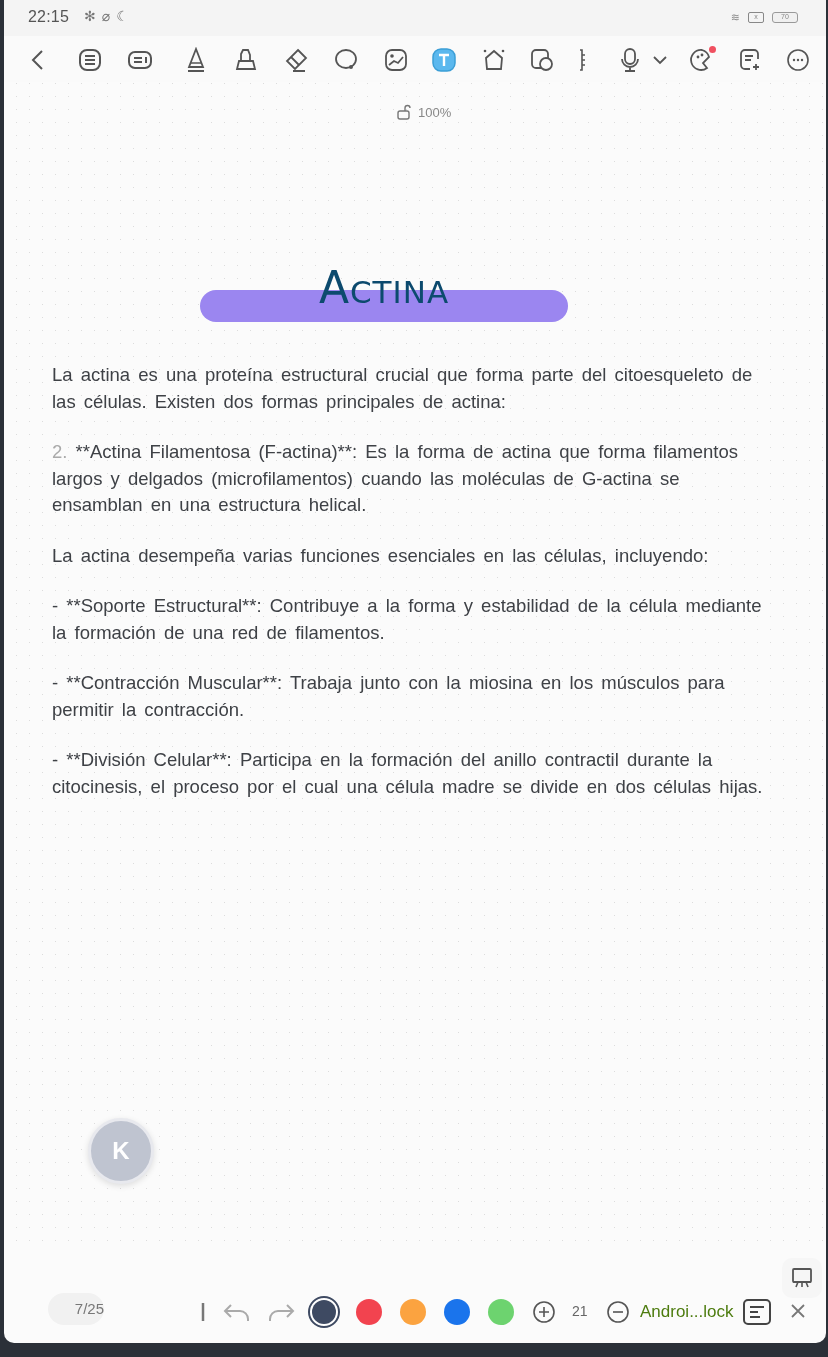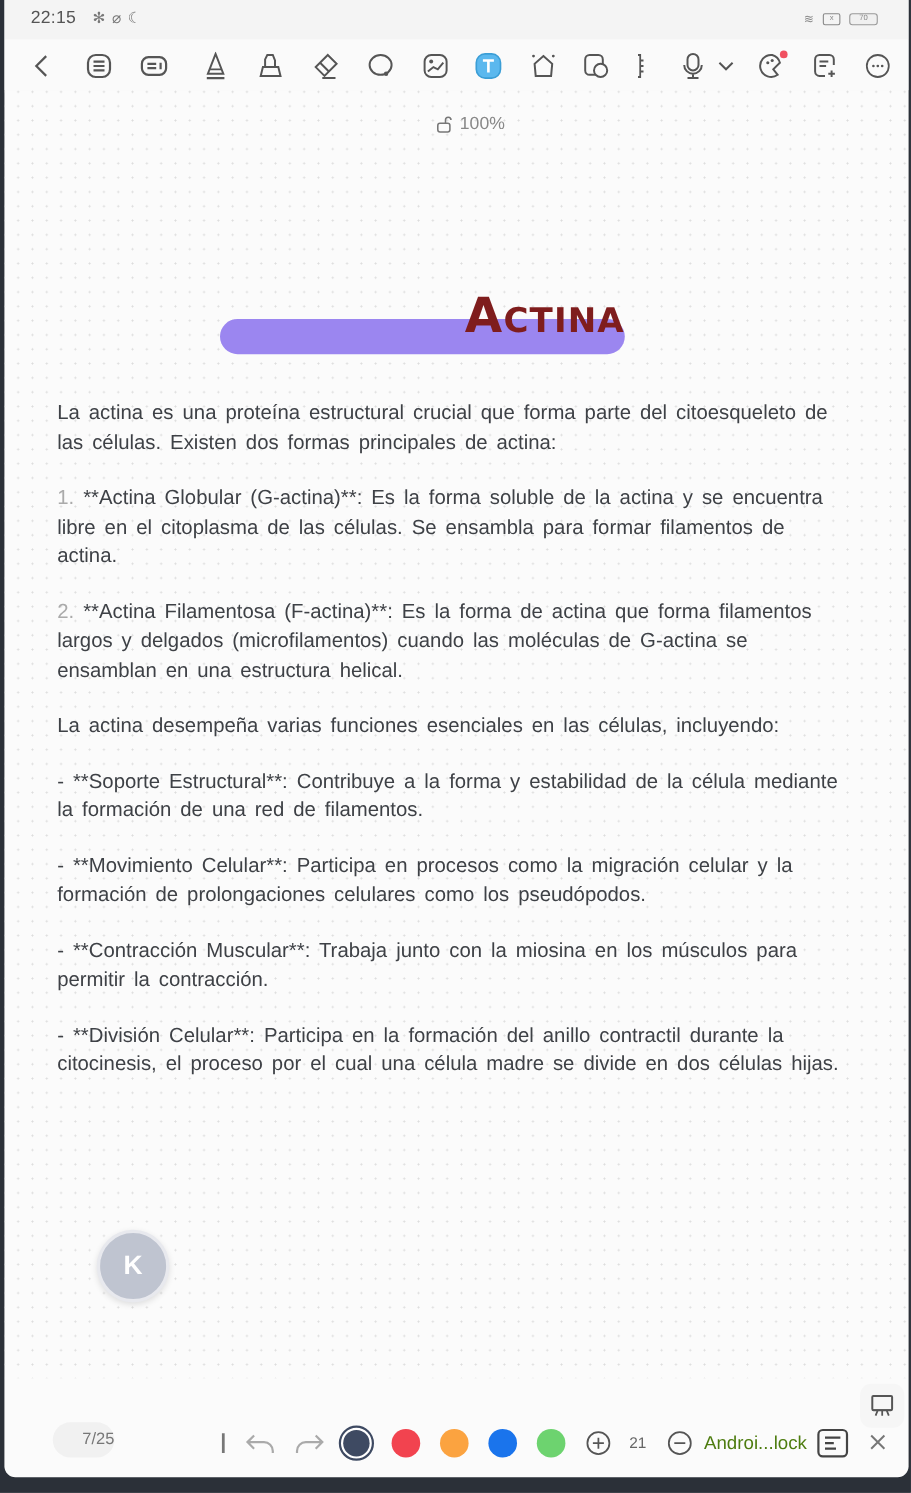--- a/index.html
+++ b/index.html
@@ -19,30 +19,30 @@
   .battery { width: 26px; height: 11px; border: 1.5px solid #999; border-radius: 3px; font-size: 7px; color: #888; text-align: center; line-height: 8px; background: #f0f0f0; }
 
   
   .toolbar { position: absolute; top: 36px; left: 0; right: 0; height: 46px; background: #fafafa; display: flex; align-items: center; }
   .tb-btn { position: absolute; top: 10px; width: 28px; height: 28px; display: flex; align-items: center; justify-content: center; }
   .tb-btn svg { width: 26px; height: 26px; }
   .red-dot { position: absolute; top: 0; right: 0; width: 7px; height: 7px; background: #f05060; border-radius: 50%; }
 
   
   .zoom-indicator { position: absolute; top: 104px; left: 392px; display: flex; align-items: center; gap: 6px; }
-  .zoom-indicator span { font-size: 16px; color: #888; }
+  .zoom-indicator span { font-size: 13px; color: #888; }
 
   
   .page { position: absolute; top: 82px; left: 0; right: 0; bottom: 90px;
     background-image: radial-gradient(circle, #dcdcdc 0.8px, transparent 1px);
     background-size: 13px 13px; background-position: 6px 8px; }
   .title-wrap { position: absolute; top: 262px; left: 196px; width: 368px; height: 60px; }
   .title-bar { position: absolute; left: 0; top: 28px; width: 368px; height: 32px; background: #9b86f0; border-radius: 16px; }
-  .title { position: absolute; left: 0; right: 0; top: 0; text-align: right; font-size: 44px; color: #7f1d1d;
-    font-variant: small-caps; letter-spacing: 1px; font-family: "DejaVu Sans", sans-serif; font-weight: bold; }
+  .title { position: absolute; left: 0; right: 0; top: 0; text-align: center; font-size: 44px; color: #0c4a6e;
+    font-variant: small-caps; letter-spacing: 1px; font-family: "DejaVu Sans", sans-serif; font-weight: normal; }
 
   .content { position: absolute; top: 362px; left: 48px; width: 720px; font-size: 18.5px; color: #3e4146; line-height: 26.5px; }
   .para { margin-bottom: 24px; word-spacing: 3px; }
   .num { color: #aaa; }
 
   
   .fab { position: absolute; top: 1118px; left: 84px; width: 66px; height: 66px; border-radius: 50%;
     background: #bfc4d0; border: 3px solid #e8e9ee; display: flex; align-items: center; justify-content: center;
     color: #fff; font-size: 24px; font-weight: bold; box-shadow: 0 2px 6px rgba(0,0,0,0.12); }
 
@@ -196,25 +196,23 @@
     <span>100%</span>
   </div>
 
   <div class="title-wrap">
     <div class="title-bar"></div>
     <div class="title">Actina</div>
   </div>
 
   <div class="content">
     <p class="para"><span>La actina es una proteína estructural crucial que forma parte del citoesqueleto de las células. Existen dos formas principales de actina:</span></p>
-    <p class="para"><span class="num">1.</span><span> **Actina Globular (G-actina)**: Es la forma soluble de la actina y se encuentra libre en el citoplasma de las células. Se ensambla para formar filamentos de actina.</span></p>
     <p class="para"><span class="num">2.</span><span> **Actina Filamentosa (F-actina)**: Es la forma de actina que forma filamentos largos y delgados (microfilamentos) cuando las moléculas de G-actina se ensamblan en una estructura helical.</span></p>
     <p class="para"><span>La actina desempeña varias funciones esenciales en las células, incluyendo:</span></p>
     <p class="para"><span>- **Soporte Estructural**: Contribuye a la forma y estabilidad de la célula mediante la formación de una red de filamentos.</span></p>
-    <p class="para"><span>- **Movimiento Celular**: Participa en procesos como la migración celular y la formación de prolongaciones celulares como los pseudópodos.</span></p>
     <p class="para"><span>- **Contracción Muscular**: Trabaja junto con la miosina en los músculos para permitir la contracción.</span></p>
     <p class="para"><span>- **División Celular**: Participa en la formación del anillo contractil durante la citocinesis, el proceso por el cual una célula madre se divide en dos células hijas.</span></p>
   </div>
 
   <div class="fab">
     <span>K</span>
   </div>
 
   <div class="present-btn">
     <svg width="24" height="24" viewBox="0 0 24 24">

